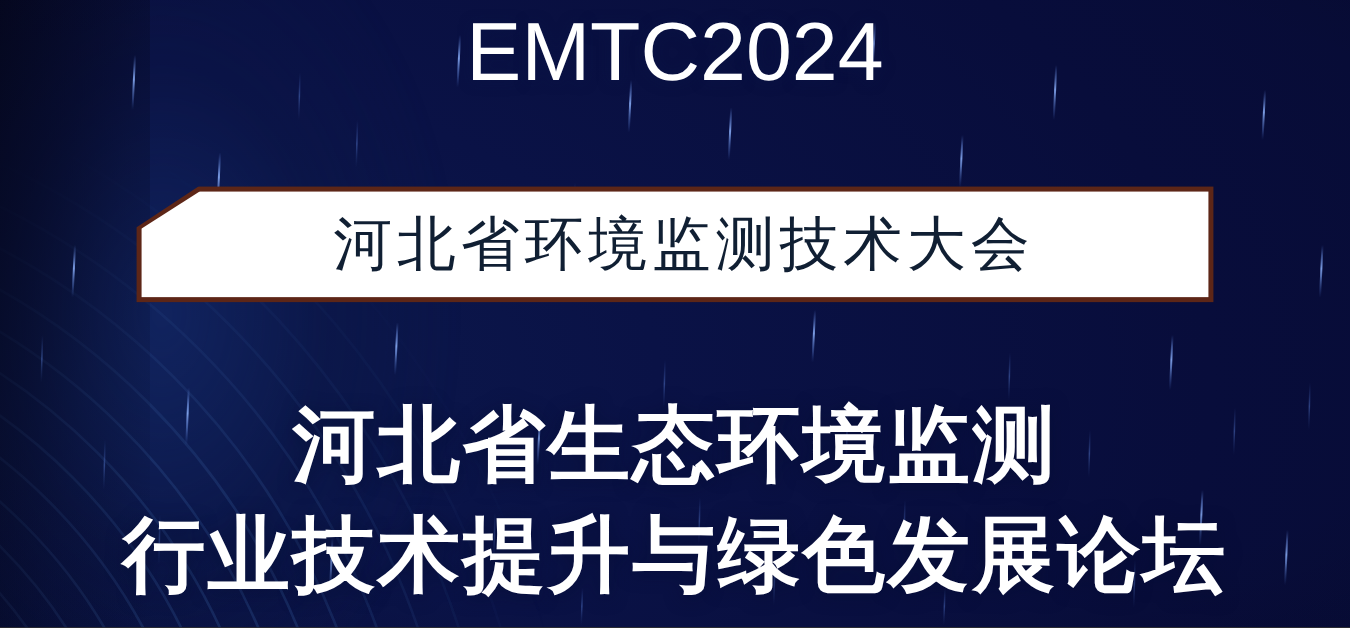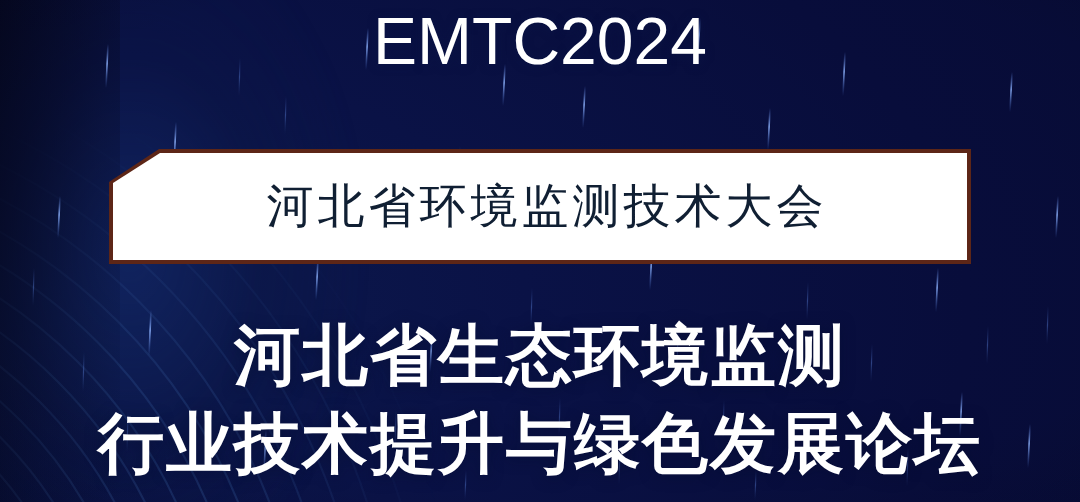--- a/index.html
+++ b/index.html
@@ -76,21 +76,21 @@
     text-shadow: 0 1px 10px rgba(10,22,70,0.6);
     white-space: nowrap;
   }
 
   
   .banner {
     position: absolute;
     left: 109px;
     top: 149px;
     width: 862px;
-    height: 115px;
+    height: 93px;
   }
   .banner-outer {
     position: absolute;
     inset: 0;
     background: #5d2617;
     -webkit-clip-path: polygon(50px 0, 100% 0, 100% 100%, 0 100%, 0 33px);
             clip-path: polygon(50px 0, 100% 0, 100% 100%, 0 100%, 0 33px);
   }
   .banner-inner {
     position: absolute;

